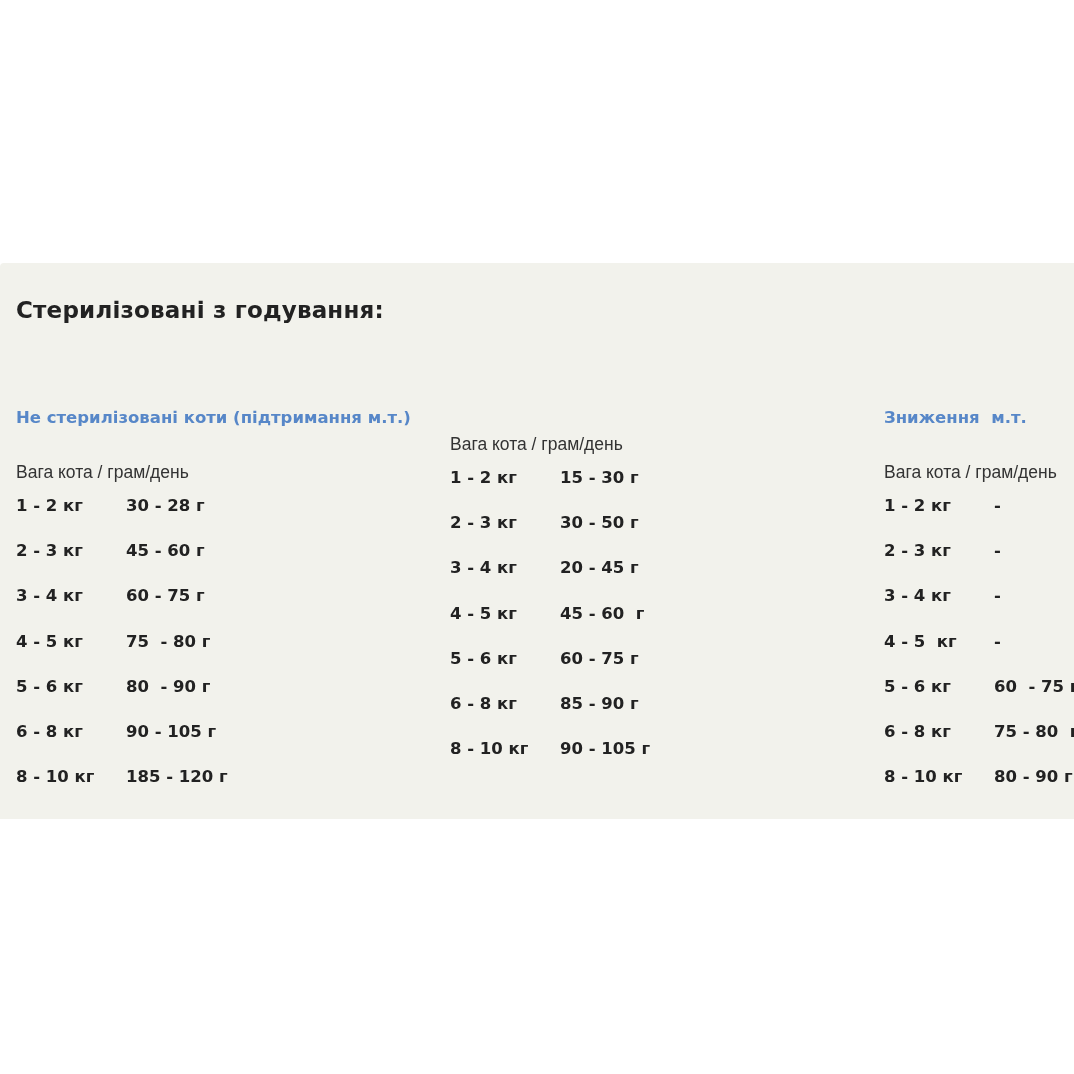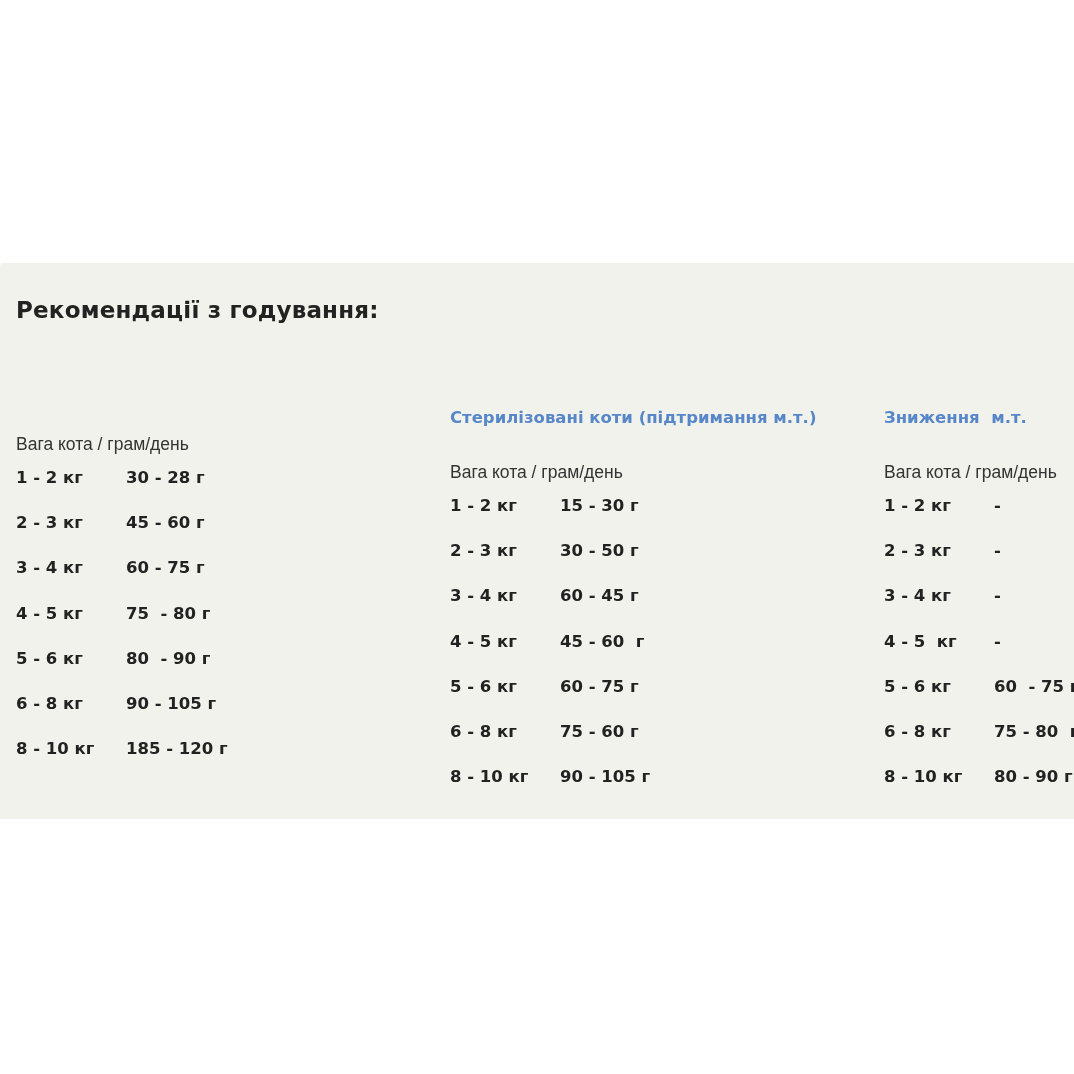--- a/index.html
+++ b/index.html
@@ -78,23 +78,24 @@
       display: inline-block;
       white-space: pre;
     }
     .w { white-space: pre; }
   </style>
 </head>
 <body>
 
 <div class="panel"></div>
 
-<h2 class="title">Рекомендації з годування:</h2>
+<h2 class="title">Стерилізовані з годування:</h2>
 
 <div class="col" style="left:16px;">
+  <div class="col-heading">Не стерилізовані коти (підтримання м.т.)</div>
   <div class="col-sub">Вага кота / грам/день</div>
   <div class="rows">
     <div class="row">
         <span class="w">1 - 2 кг</span>
         <span class="g">30 - 28 г</span>
       </div>
     <div class="row">
         <span class="w">2 - 3 кг</span>
         <span class="g">45 - 60 г</span>
       </div>
@@ -115,46 +116,45 @@
         <span class="g">90 - 105 г</span>
       </div>
     <div class="row">
         <span class="w">8 - 10 кг</span>
         <span class="g">185 - 120 г</span>
       </div>
   </div>
 </div>
 
 <div class="col" style="left:450px;">
-  <div class="col-heading">Стерилізовані коти (підтримання м.т.)</div>
   <div class="col-sub">Вага кота / грам/день</div>
   <div class="rows">
     <div class="row">
         <span class="w">1 - 2 кг</span>
         <span class="g">15 - 30 г</span>
       </div>
     <div class="row">
         <span class="w">2 - 3 кг</span>
         <span class="g">30 - 50 г</span>
       </div>
     <div class="row">
         <span class="w">3 - 4 кг</span>
-        <span class="g">60 - 45 г</span>
+        <span class="g">20 - 45 г</span>
       </div>
     <div class="row">
         <span class="w">4 - 5 кг</span>
         <span class="g">45 - 60  г</span>
       </div>
     <div class="row">
         <span class="w">5 - 6 кг</span>
         <span class="g">60 - 75 г</span>
       </div>
     <div class="row">
         <span class="w">6 - 8 кг</span>
-        <span class="g">75 - 60 г</span>
+        <span class="g">85 - 90 г</span>
       </div>
     <div class="row">
         <span class="w">8 - 10 кг</span>
         <span class="g">90 - 105 г</span>
       </div>
   </div>
 </div>
 
 <div class="col" style="left:884px;">
   <div class="col-heading" style="white-space:pre;">Зниження  м.т.</div>

